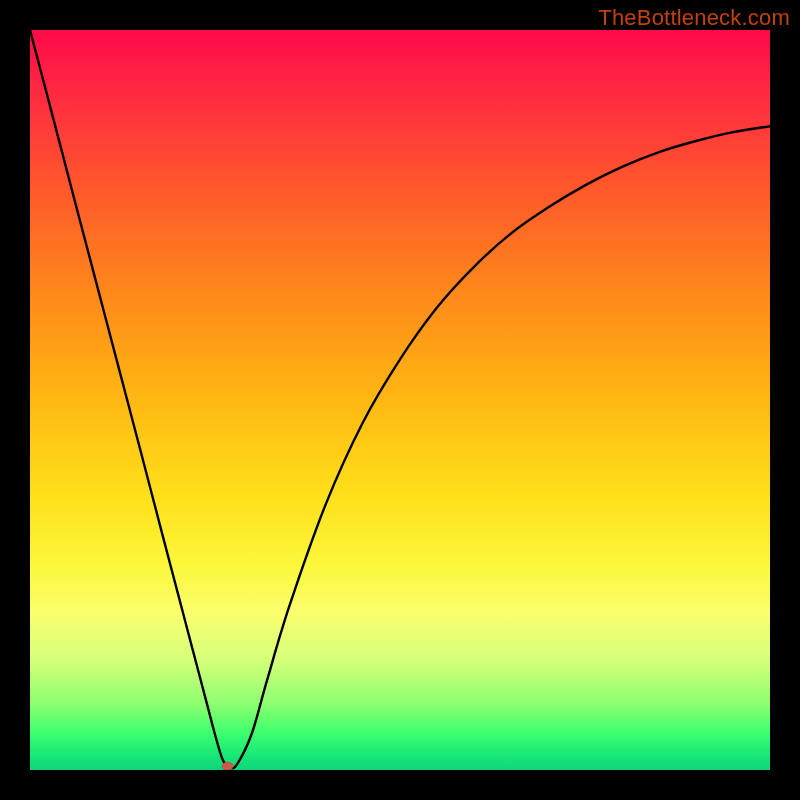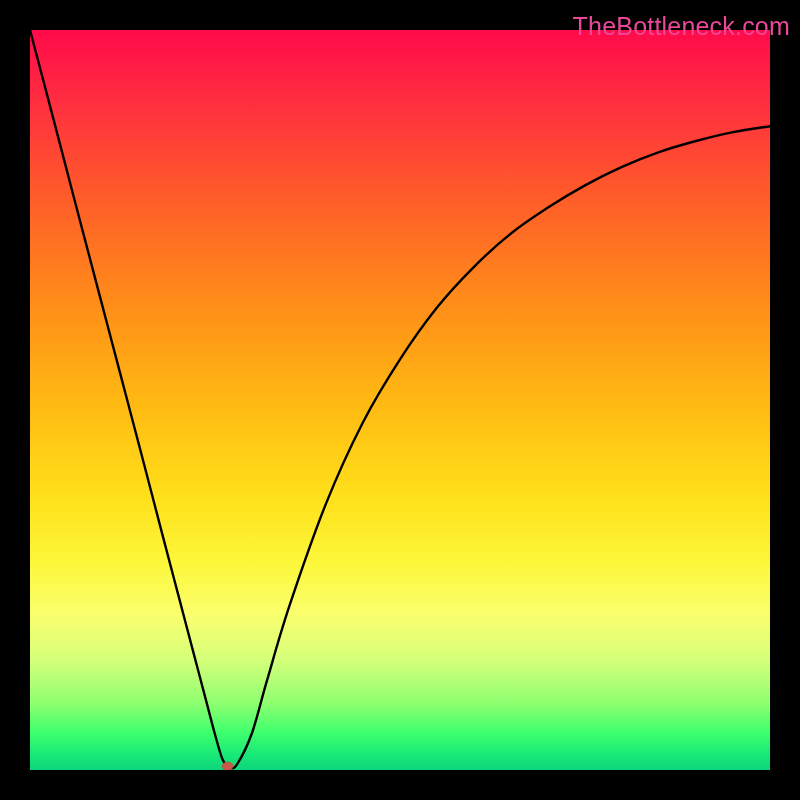--- a/index.html
+++ b/index.html
@@ -28,24 +28,24 @@
       #faff6e 79%,
       #d6ff7a 85%,
       #8eff70 91%,
       #3dff6e 95%,
       #18e878 98%,
       #0ed47c 100%
     );
   }
   .watermark {
     position: absolute;
-    top: 12px;
+    top: 5px;
     right: 10px;
-    color: #ec4899;
-    font-size: 25px;
+    color: #c2410c;
+    font-size: 22px;
     font-weight: 500;
     letter-spacing: 0.2px;
   }
   .curve-svg {
     position: absolute;
     left: 30px;
     top: 30px;
     width: 740px;
     height: 740px;
     pointer-events: none;

